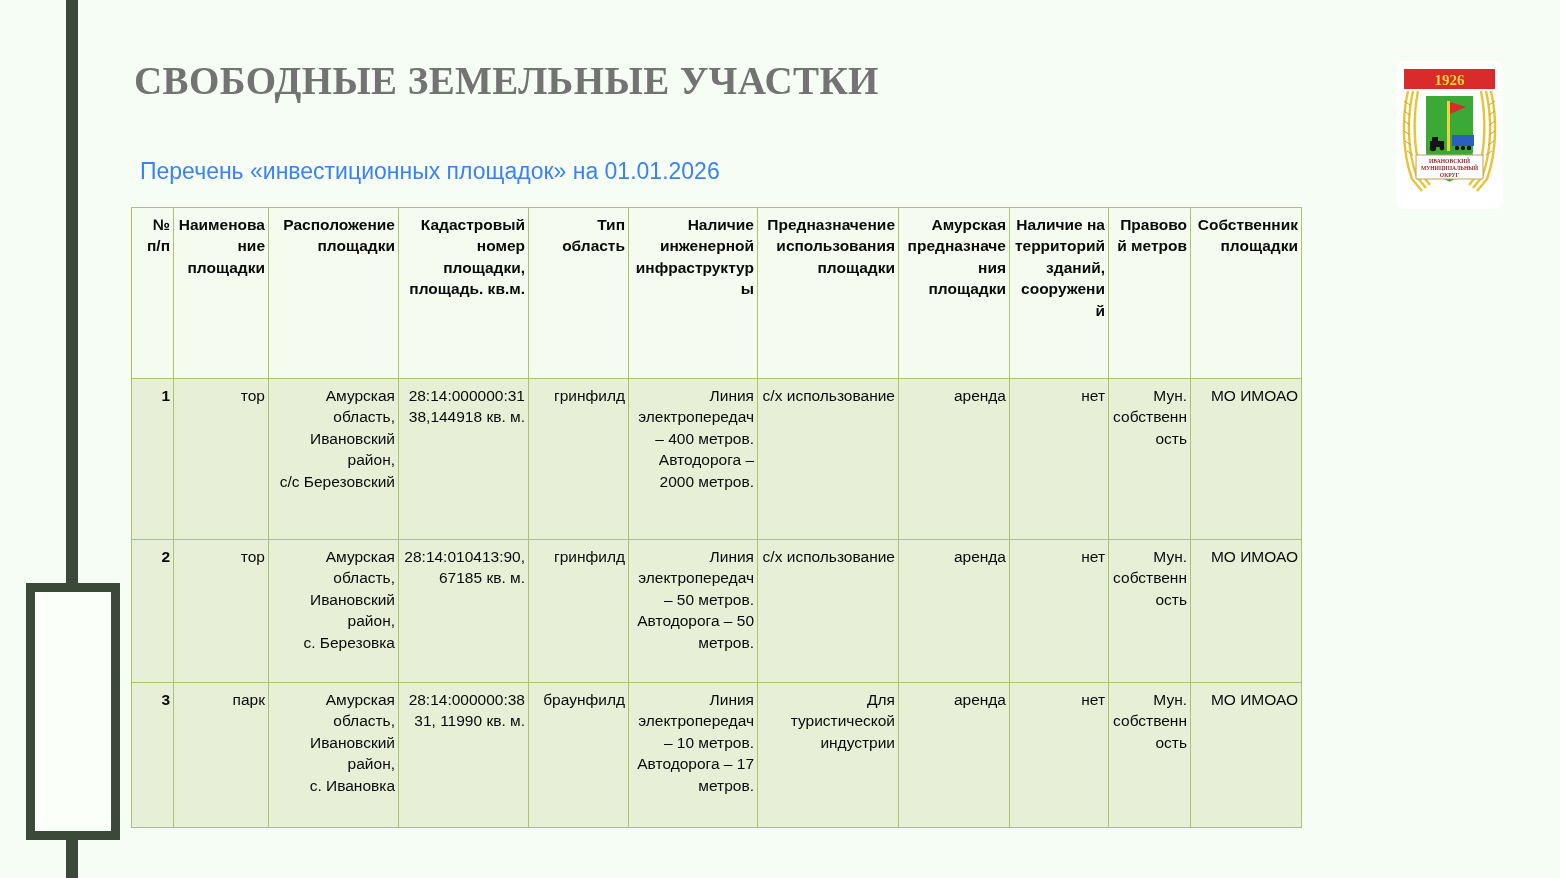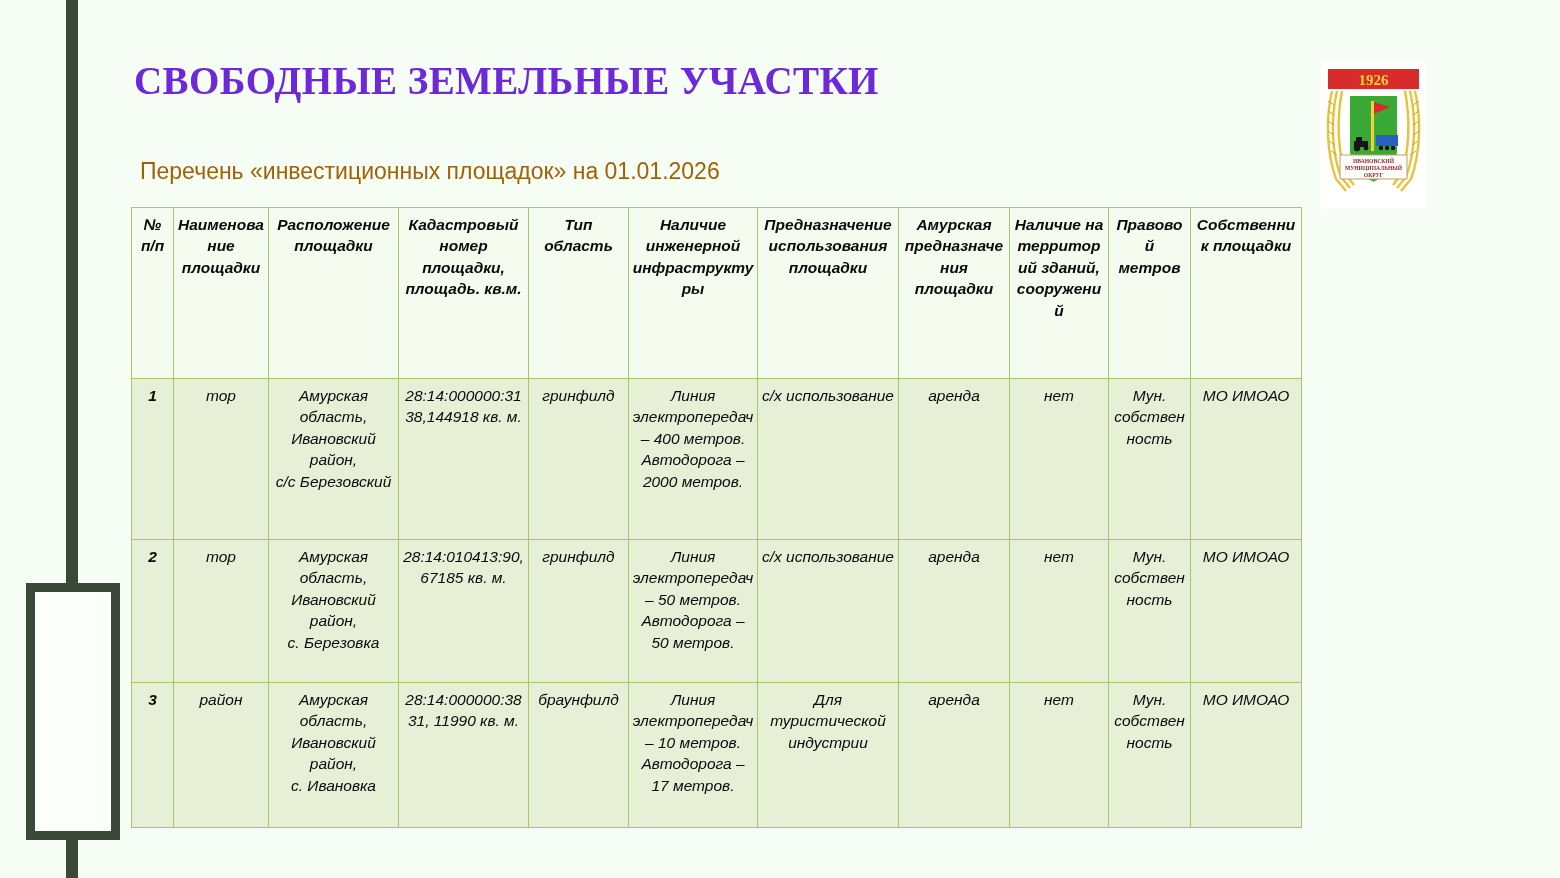--- a/index.html
+++ b/index.html
@@ -38,38 +38,38 @@
 
   
   .page-title {
     position: absolute;
     left: 134px;
     top: 58px;
     font-family: "Liberation Serif", serif;
     font-weight: bold;
     font-size: 39px;
     letter-spacing: 0.4px;
-    color: #6d28d9;
+    color: #737373;
     margin: 0;
     white-space: nowrap;
   }
   .page-subtitle {
     position: absolute;
     left: 140px;
     top: 158px;
     font-size: 23px;
-    color: #a16207;
+    color: #3b82f6;
     margin: 0;
     white-space: nowrap;
   }
 
   
   .emblem {
     position: absolute;
-    left: 1316px;
+    left: 1392px;
     top: 55px;
     width: 115px;
     height: 160px;
   }
 
   
   .sheet {
     position: absolute;
     left: 131px;
     top: 207px;
@@ -77,28 +77,27 @@
   }
   table.grid {
     border-collapse: collapse;
     table-layout: fixed;
     width: 1170px;
   }
   table.grid th,
   table.grid td {
     border: 1px solid #a9c46c;
     vertical-align: top;
-    text-align: center;
+    text-align: right;
     padding: 6px 3px 4px 3px;
     font-size: 15.5px;
     line-height: 1.38;
     color: #0a0a0a;
     word-wrap: break-word;
     overflow-wrap: break-word;
-    font-style: italic;
   }
   table.grid thead th {
     background: #f6fbef;
     font-weight: bold;
     height: 160px;
     font-size: 15.5px;
   }
   table.grid tbody td {
     background: #e7efd7;
     font-weight: normal;
@@ -239,21 +238,21 @@
         <td>гринфилд</td>
         <td>Линия электропередач – 50 метров. Автодорога – 50 метров.</td>
         <td>с/х использование</td>
         <td>аренда</td>
         <td>нет</td>
         <td>Мун. собственность</td>
         <td>МО ИМОАО</td>
       </tr>
       <tr class="r3">
         <td class="rownum">3</td>
-        <td>район</td>
+        <td>парк</td>
         <td style="white-space: pre-line;">Амурская область, Ивановский район,
 с. Ивановка</td>
         <td>28:14:000000:3831, 11990 кв. м.</td>
         <td>браунфилд</td>
         <td>Линия электропередач – 10 метров. Автодорога – 17 метров.</td>
         <td>Для туристической индустрии</td>
         <td>аренда</td>
         <td>нет</td>
         <td>Мун. собственность</td>
         <td>МО ИМОАО</td>

